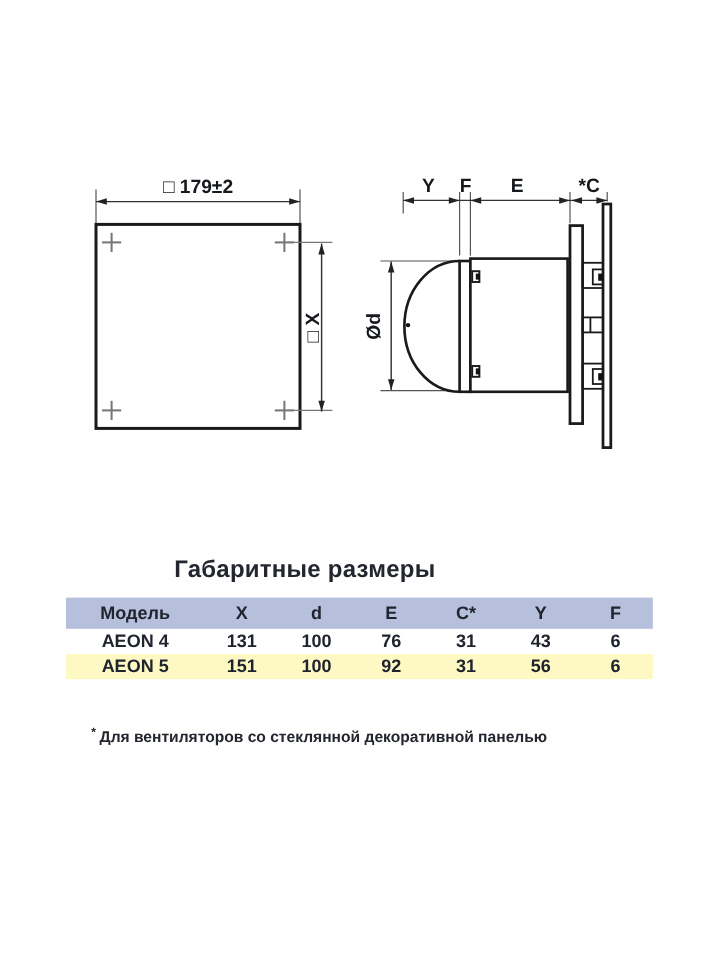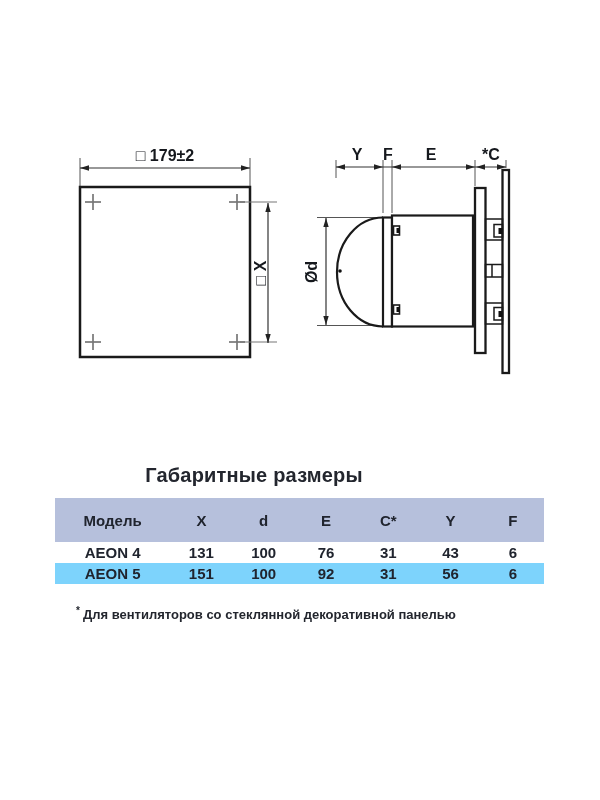--- a/index.html
+++ b/index.html
@@ -8,22 +8,22 @@
     font-family:"Liberation Sans",sans-serif;overflow:hidden;
   }
   .diagram-svg{position:absolute;top:0;left:0;}
   .dim-label{font-family:"Liberation Sans",sans-serif;font-weight:bold;font-size:16px;fill:#15181d;}
   .tbl-title{
     position:absolute;top:464px;left:0;width:508px;text-align:center;
     font-size:20px;font-weight:bold;color:#23262e;letter-spacing:.2px;
   }
   .dim-table{position:absolute;top:498px;left:55px;width:489px;color:#20242e;}
   .t-row{display:flex;align-items:center;height:21px;font-size:15px;font-weight:bold;}
-  .t-head{height:44px;background:#b6c0dc;}
-  .t-r2{background:#7dd3fc;}
+  .t-head{height:26px;background:#b6c0dc;}
+  .t-r2{background:#fef9c3;}
   .t-cell{flex:1;text-align:center;}
   .c-model{flex:1.85;}
   .footnote{
     position:absolute;top:605px;left:0;width:532px;text-align:center;
     font-size:13px;font-weight:bold;color:#23262e;
   }
   .footnote sup{font-size:10px;margin-right:3px;}
 </style>
 </head>
 <body>

